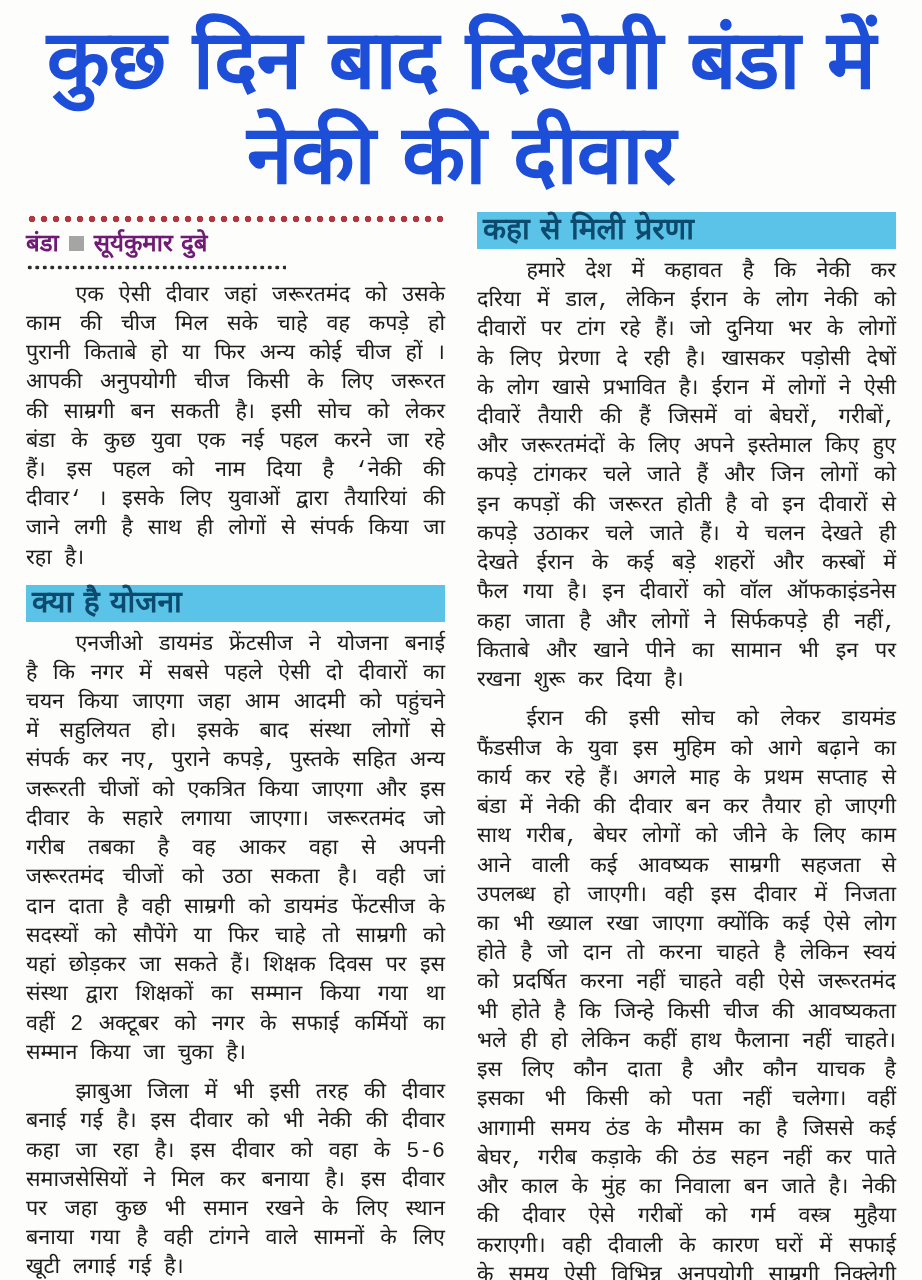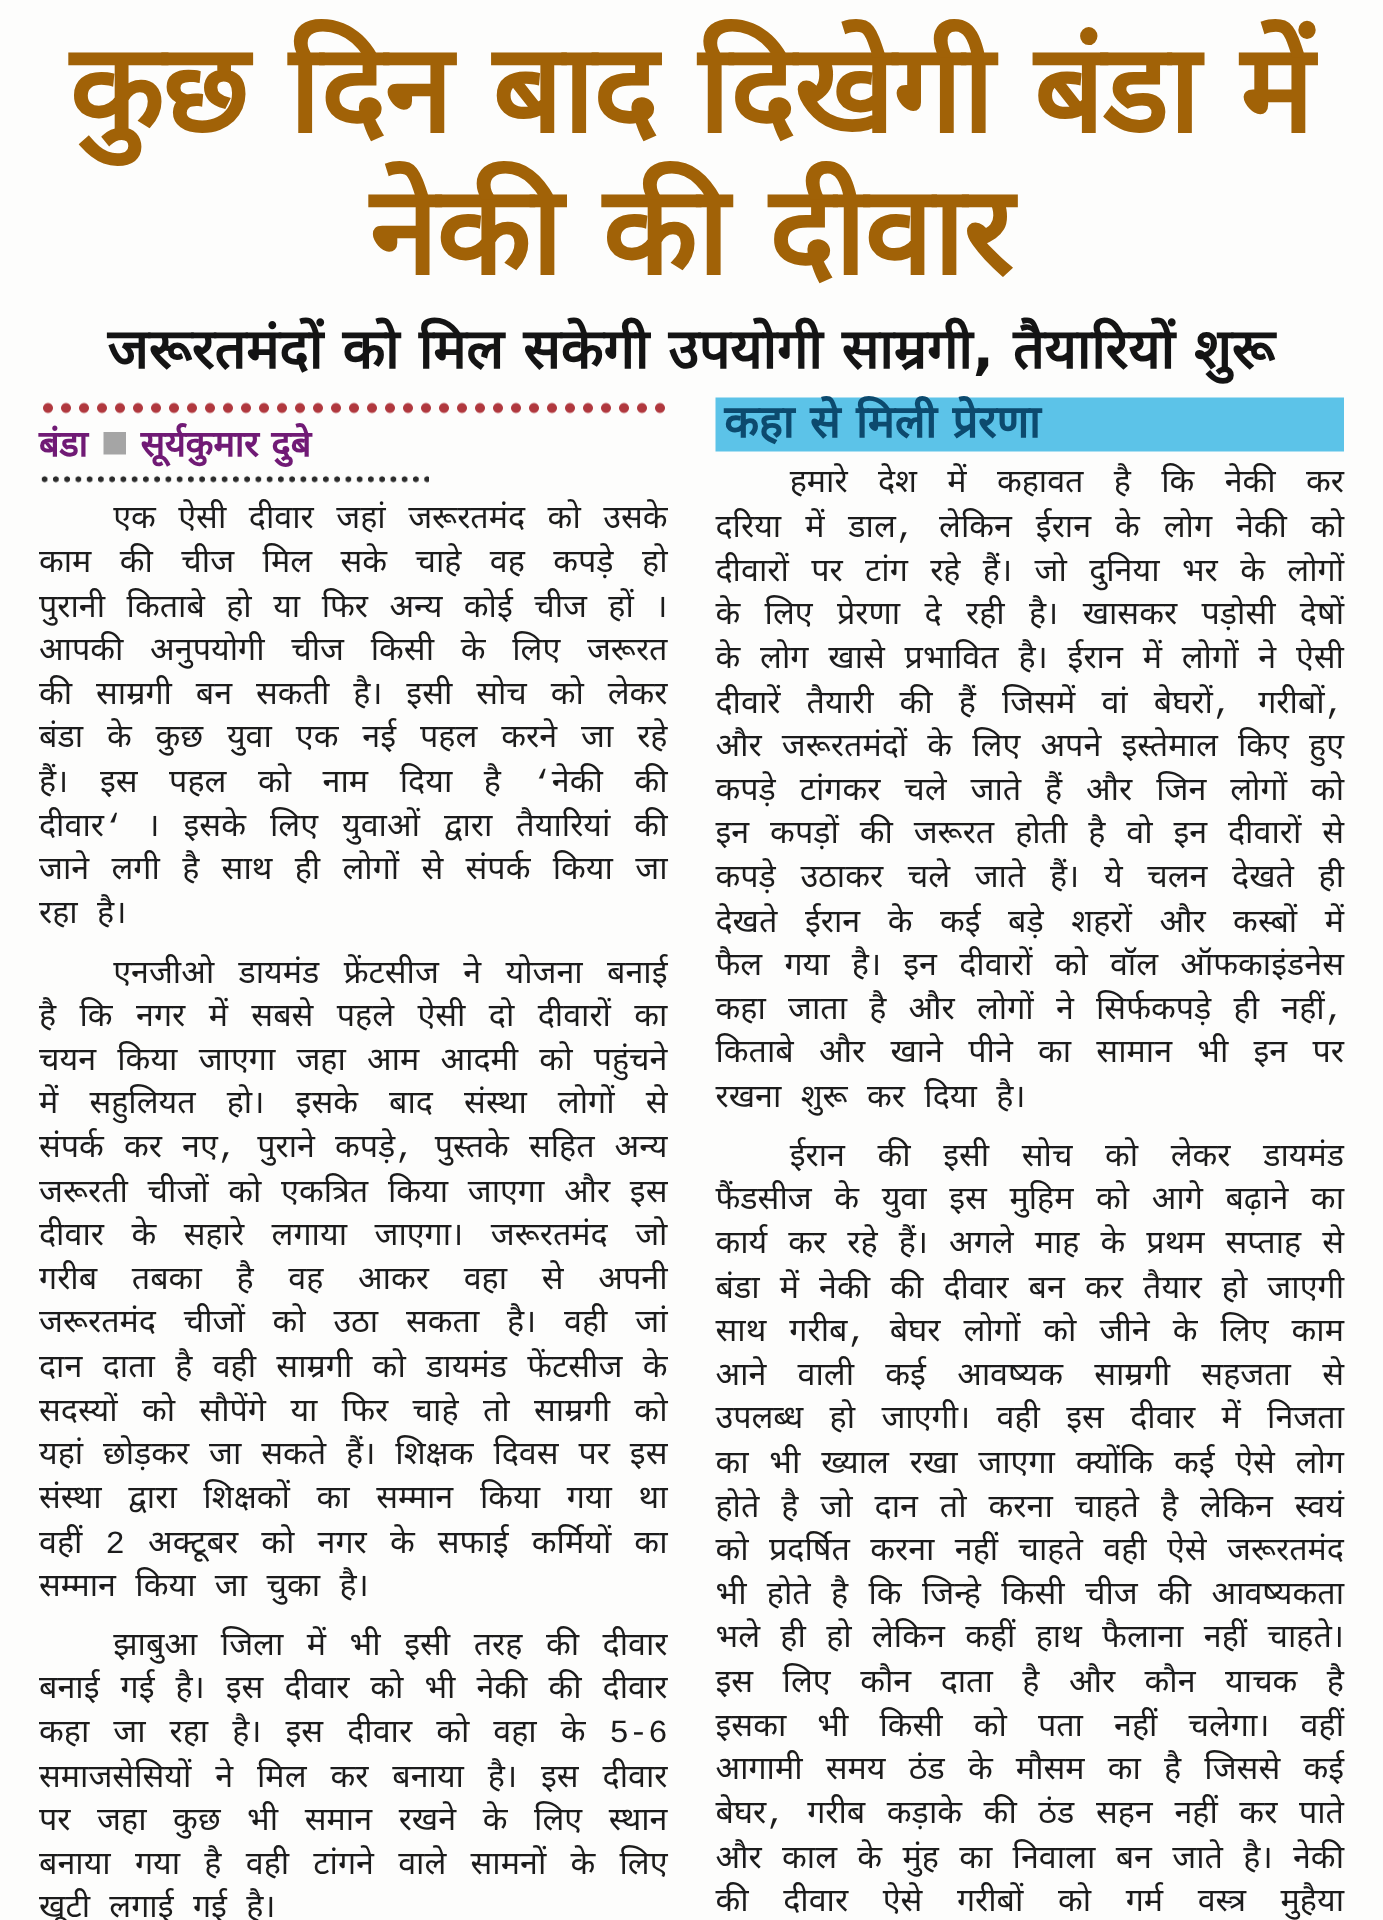--- a/index.html
+++ b/index.html
@@ -13,21 +13,21 @@
     overflow:hidden;
     font-family:"DejaVu Sans", sans-serif;
     color:#1b1b1b;
   }
   .headline {
     margin:4px 8px 0 8px;
     text-align:center;
     font-size:82px;
     line-height:1.16;
     font-weight:bold;
-    color:#a16207;
+    color:#1d4ed8;
     letter-spacing:-1px;
   }
   .subheadline {
     margin:10px 0 2px 0;
     text-align:center;
     font-size:37px;
     line-height:1.15;
     font-weight:bold;
     color:#141414;
   }
@@ -95,37 +95,39 @@
     font-family:Liberation Mono, monospace;
   }
 </style>
 </head>
 <body>
 
 <div class="page">
 
   <h1 class="headline">कुछ दिन बाद दिखेगी बंडा में नेकी की दीवार</h1>
 
-  <div class="subheadline">जरूरतमंदों को मिल सकेगी उपयोगी साम्रगी, तैयारियों शुरू</div>
 
   <div class="columns">
 
     <div class="col">
       <div class="dotted-red"></div>
 
       <div class="byline">
         <span>बंडा</span>
         <span class="sq"></span>
         <span>सूर्यकुमार दुबे</span>
       </div>
 
       <div class="dotted-black"></div>
 
       <p class="body">एक ऐसी दीवार जहां जरूरतमंद को उसके काम की चीज मिल सके चाहे वह कपड़े हो पुरानी किताबे हो या फिर अन्य कोई चीज हों । आपकी अनुपयोगी चीज किसी के लिए जरूरत की साम्रगी बन सकती है। इसी सोच को लेकर बंडा के कुछ युवा एक नई पहल करने जा रहे हैं। इस पहल को नाम दिया है ‘नेकी की दीवार‘ । इसके लिए युवाओं द्वारा तैयारियां की जाने लगी है साथ ही लोगों से संपर्क किया जा रहा है।</p>
 
+      <div class="sec-header">
+        <span>क्या है योजना</span>
+      </div>
       <p class="body">एनजीओ डायमंड फ्रेंटसीज ने योजना बनाई है कि नगर में सबसे पहले ऐसी दो दीवारों का चयन किया जाएगा जहा आम आदमी को पहुंचने में सहुलियत हो। इसके बाद संस्था लोगों से संपर्क कर नए, पुराने कपड़े, पुस्तके सहित अन्य जरूरती चीजों को एकत्रित किया जाएगा और इस दीवार के सहारे लगाया जाएगा। जरूरतमंद जो गरीब तबका है वह आकर वहा से अपनी जरूरतमंद चीजों को उठा सकता है। वही जां दान दाता है वही साम्रगी को डायमंड फेंटसीज के सदस्यों को सौपेंगे या फिर चाहे तो साम्रगी को यहां छोड़कर जा सकते हैं। शिक्षक दिवस पर इस संस्था द्वारा शिक्षकों का सम्मान किया गया था वहीं 2 अक्टूबर को नगर के सफाई कर्मियों का सम्मान किया जा चुका है।</p>
 
       <p class="body">झाबुआ जिला में भी इसी तरह की दीवार बनाई गई है। इस दीवार को भी नेकी की दीवार कहा जा रहा है। इस दीवार को वहा के 5-6 समाजसेसियों ने मिल कर बनाया है। इस दीवार पर जहा कुछ भी समान रखने के लिए स्थान बनाया गया है वही टांगने वाले सामनों के लिए खूटी लगाई गई है।</p>
     </div>
 
     <div class="col">
       <div class="sec-header first">
         <span>कहा से मिली प्रेरणा</span>
       </div>
       <p class="body">हमारे देश में कहावत है कि नेकी कर दरिया में डाल, लेकिन ईरान के लोग नेकी को दीवारों पर टांग रहे हैं। जो दुनिया भर के लोगों के लिए प्रेरणा दे रही है। खासकर पड़ोसी देषों के लोग खासे प्रभावित है। ईरान में लोगों ने ऐसी दीवारें तैयारी की हैं जिसमें वां बेघरों, गरीबों, और जरूरतमंदों के लिए अपने इस्तेमाल किए हुए कपड़े टांगकर चले जाते हैं और जिन लोगों को इन कपड़ों की जरूरत होती है वो इन दीवारों से कपड़े उठाकर चले जाते हैं। ये चलन देखते ही देखते ईरान के कई बड़े शहरों और कस्बों में फैल गया है। इन दीवारों को वॉल ऑफकाइंडनेस कहा जाता है और लोगों ने सिर्फकपड़े ही नहीं, किताबे और खाने पीने का सामान भी इन पर रखना शुरू कर दिया है।</p>

